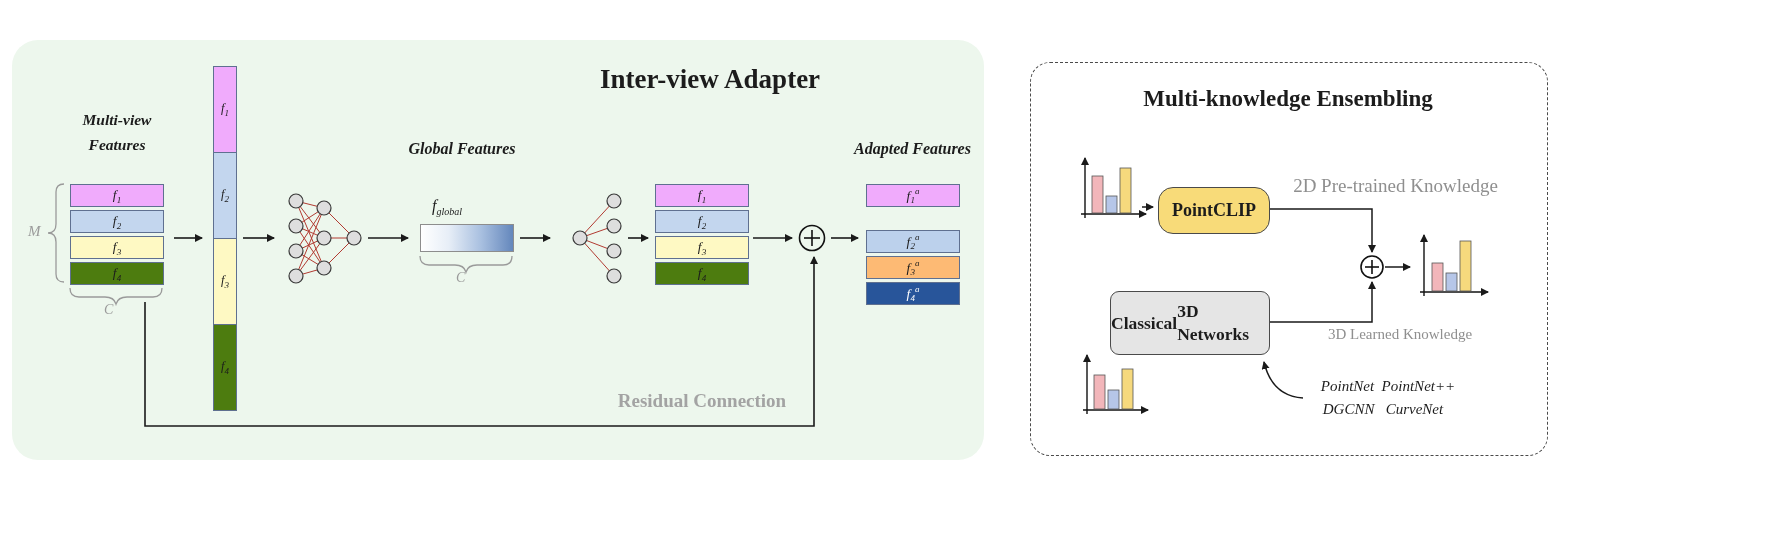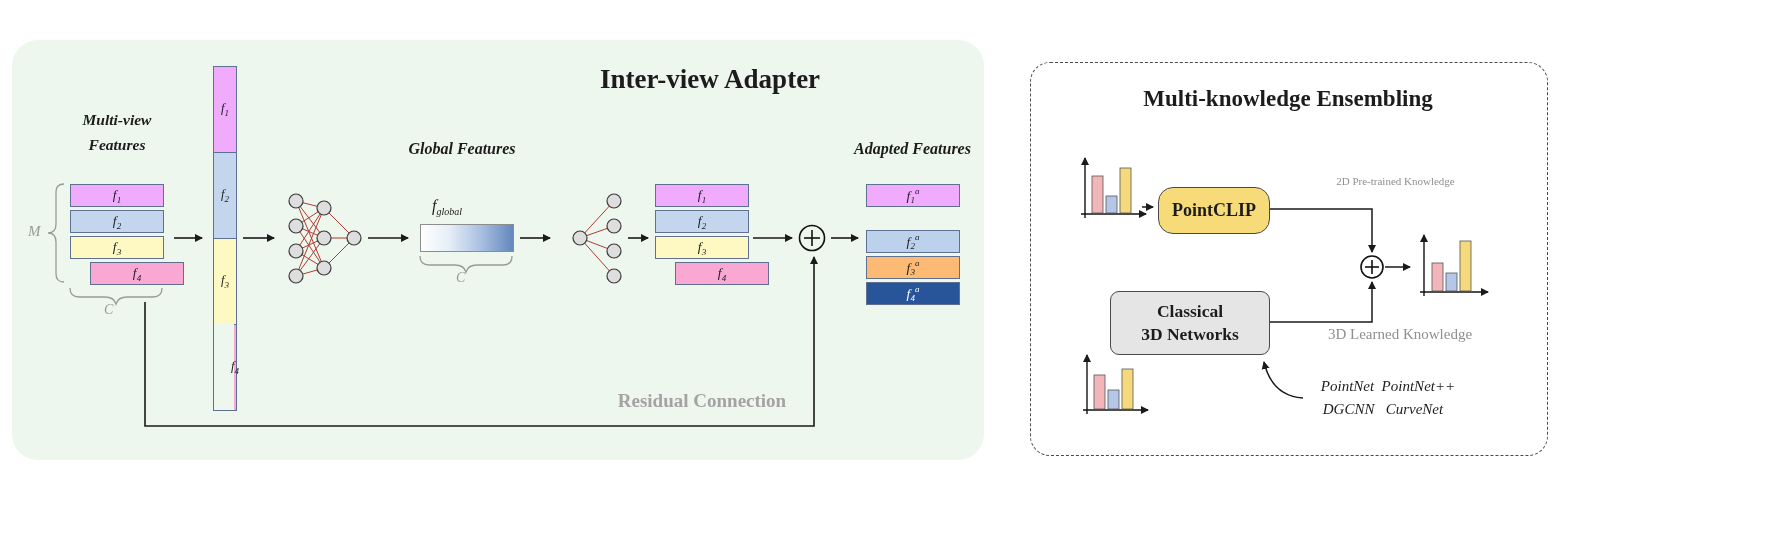--- a/index.html
+++ b/index.html
@@ -13,34 +13,34 @@
   .it{font-style:italic;text-align:right;}
   .bold{font-weight:700;}
   .gray{color:#9a9a9a;}
   .center{text-align:center;}
   .stack{position:absolute;display:flex;flex-direction:column;}
   .bar{width:92px;height:21px;margin-bottom:3px;border:1px solid #5f7090;
        display:flex;align-items:center;justify-content:center;
        font-size:13.5px;font-style:italic;}
   .bar sub,.tseg sub{font-size:9px;font-style:italic;}
   .bar sup{font-size:9px;font-style:italic;}
-  .s1{background:#f0abfc;} .s2{background:#c3d6ee;} .s3{background:#fef9c3;} .s4{background:#f9a8d4;margin-left:20px;}
+  .s1{background:#f0abfc;} .s2{background:#c3d6ee;} .s3{background:#fef9c3;} .s4{background:#4d7c0f;}
   .o2{background:#bcd1ec;margin-top:20px;} .o3{background:#fdba74;} .o4{background:#28559a;color:#ffffff;}
   .tallbar{position:absolute;left:213px;top:66px;width:22px;display:flex;flex-direction:column;
        border:1px solid #5f7090;}
   .tseg{height:85px;display:flex;align-items:center;justify-content:center;
        font-size:12.5px;font-style:italic;border-top:1px solid #5f7090;}
   .tseg:first-child{border-top:none;}
   .fgbar{position:absolute;left:420px;top:224px;width:92px;height:26px;border:1px solid #8d8d8d;
        background:linear-gradient(90deg,#ffffff 0%,#e7eef7 30%,#a9c0e0 65%,#6487bc 100%);}
   .pointclip{position:absolute;left:1158px;top:187px;width:110px;height:45px;background:#f8db79;
        border:1.6px solid #4a4a4a;border-radius:15px;display:flex;align-items:center;
        justify-content:center;font-weight:700;font-size:18px;}
   .classical{position:absolute;left:1110px;top:291px;width:158px;height:62px;background:#e5e5e5;
-       border:1.6px solid #4a4a4a;border-radius:9px;display:flex;flex-direction:column;
+       border:1.6px solid #4a4a4a;border-radius:9px;display:flex;flex-direction:row;
        align-items:center;justify-content:center;font-weight:700;font-size:17.5px;line-height:1.3;}
   svg.overlay{position:absolute;left:0;top:0;pointer-events:none;}
 </style>
 </head>
 <body>
 
 <div class="panel-green"></div>
 <div class="panel-dashed"></div>
 
 <svg class="overlay" width="1766" height="550" viewBox="0 0 1766 550">
@@ -253,17 +253,17 @@
 
 <div class="pointclip">
   <span>PointCLIP</span>
 </div>
 
 <div class="classical">
   <div>Classical</div>
   <div>3D Networks</div>
 </div>
 
-<div class="lbl center" style="left:1293px;top:175px;width:205px;font-size:11px;color:#8f8f8f">2D Pre-trained Knowledge</div>
+<div class="lbl center" style="left:1293px;top:175px;width:205px;font-size:19px;color:#8f8f8f">2D Pre-trained Knowledge</div>
 <div class="lbl center" style="left:1300px;top:326px;width:200px;font-size:15px;color:#8f8f8f">3D Learned Knowledge</div>
 
 <div class="lbl it center" style="left:1293px;top:378px;width:190px;font-size:15px">PointNet&nbsp;&nbsp;PointNet++</div>
 <div class="lbl it center" style="left:1288px;top:401px;width:190px;font-size:15px">DGCNN&nbsp;&nbsp;&nbsp;CurveNet</div>
 
 </body></html>

